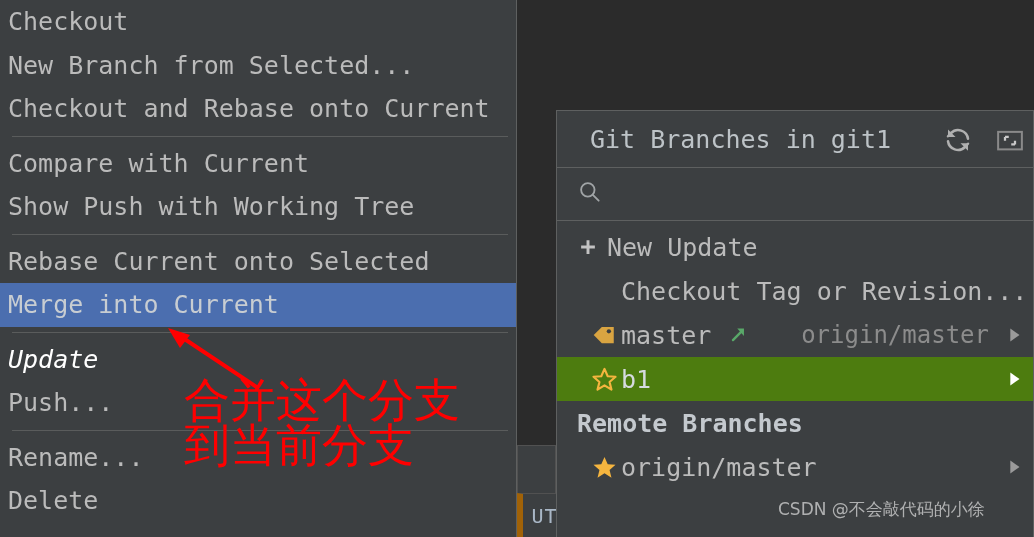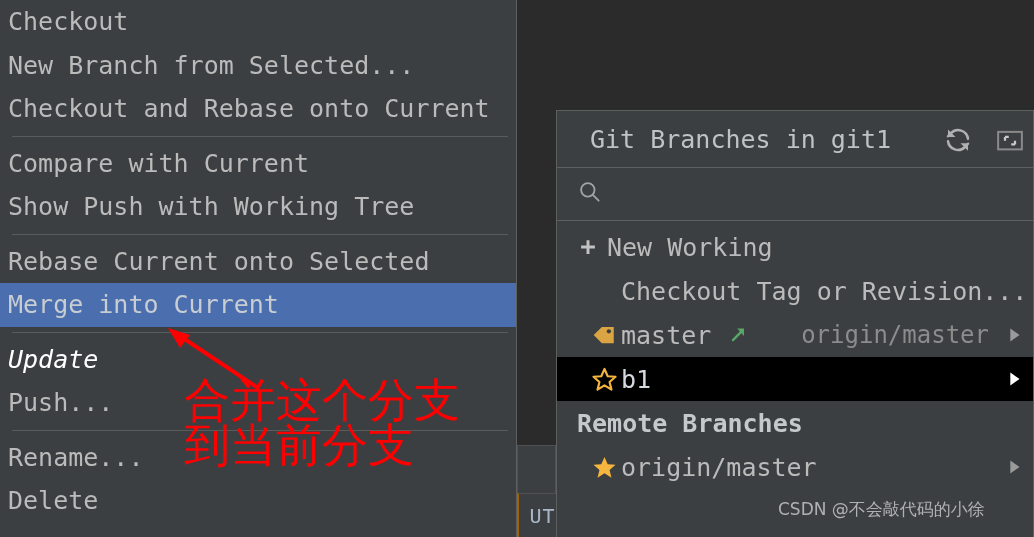--- a/index.html
+++ b/index.html
@@ -36,21 +36,21 @@
     border-left: 1px solid #515151;
     border-right: 1px solid #515151;
     box-sizing: border-box;
   }
   .bg-strip-b {
     position: absolute;
     left: 517px; top: 493px;
     width: 50px; height: 44px;
     background: #3c3f41;
     border-top: 1px solid #515151;
-    border-left: 2px solid #a16207;
+    border-left: 6px solid #a16207;
     border-right: 1px solid #515151;
     box-sizing: border-box;
     display: flex;
     align-items: center;
     justify-content: center;
   }
   .ut-text {
     color: #a9b7c6;
     font-size: 20px;
     letter-spacing: 1px;
@@ -170,21 +170,21 @@
     position: relative;
     padding-left: 34px;
     box-sizing: border-box;
   }
   .git-row.header-row {
     font-weight: bold;
     color: #c4c9ce;
     padding-left: 20px;
   }
   .git-row.selected {
-    background: #000000;
+    background: #4d7c0f;
     color: #d6dae0;
   }
   .git-row .row-icon {
     width: 30px;
     min-width: 30px;
     display: flex;
     align-items: center;
     justify-content: flex-start;
   }
   .git-row .row-label { margin-left: 0px; }
@@ -319,21 +319,21 @@
     </div>
 
     <div class="git-list">
 
       <div class="git-row" style="padding-left:20px;">
         <span class="row-icon">
           <svg width="22" height="22" viewBox="0 0 24 24">
             <path d="M12 4.5 L12 19.5 M4.5 12 L19.5 12" stroke="#c2c2c2" stroke-width="3.2" stroke-linecap="butt"></path>
           </svg>
         </span>
-        <span class="row-label">New Working</span>
+        <span class="row-label">New Update</span>
       </div>
 
       <div class="git-row indent-row">
         <span class="row-label">Checkout Tag or Revision...</span>
       </div>
 
 
       <div class="git-row">
         <span class="row-icon">
           <svg width="26" height="26" viewBox="0 0 24 24">

